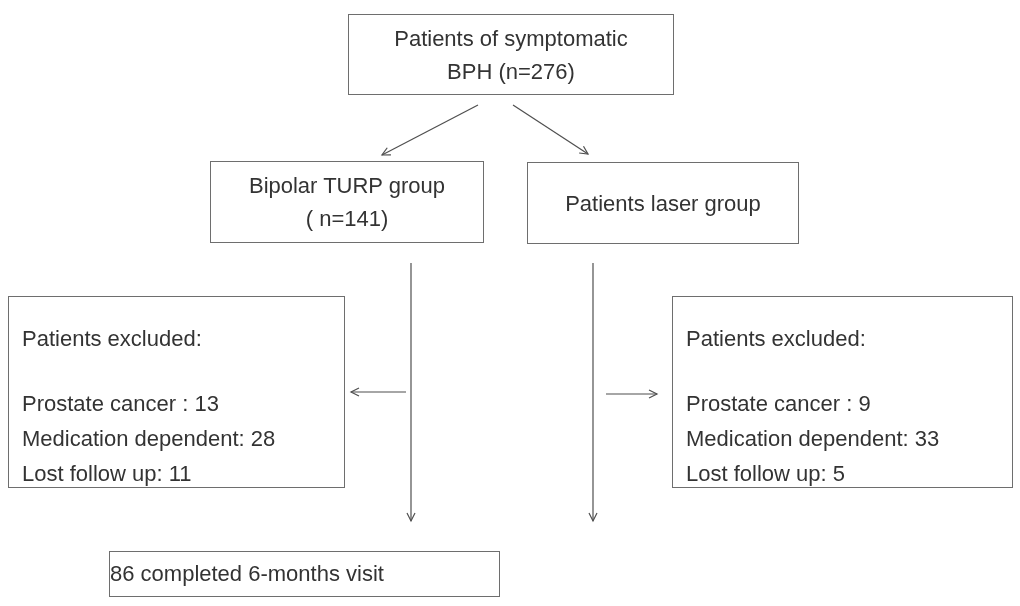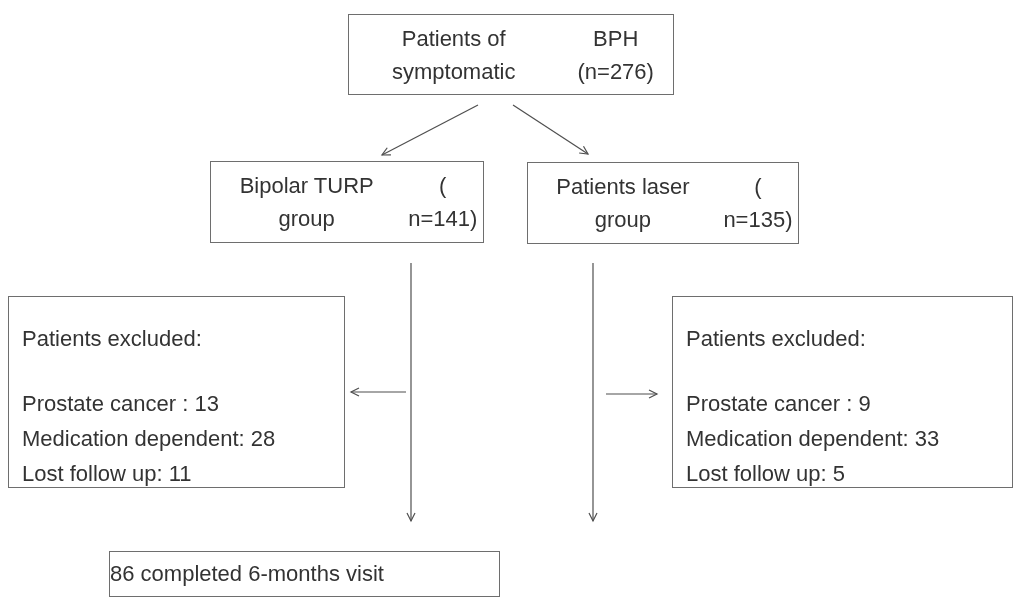--- a/index.html
+++ b/index.html
@@ -19,21 +19,21 @@
   .box {
     position: absolute;
     border: 1px solid #6e6e6e;
     background: #ffffff;
     box-sizing: border-box;
     font-size: 22px;
     color: #333333;
   }
   .box.centered {
     display: flex;
-    flex-direction: row;
+    flex-direction: column;
     align-items: center;
     justify-content: center;
     text-align: center;
     line-height: 33px;
   }
   .box.excl {
     padding: 24px 8px 0 13px;
     line-height: 35px;
   }
   .excl-items {
@@ -82,21 +82,20 @@
     <span>BPH (n=276)</span>
   </div>
 
   <div id="turp-box" class="box centered">
     <span>Bipolar TURP group</span>
     <span>( n=141)</span>
   </div>
 
   <div id="laser-box" class="box centered">
     <span>Patients laser group</span>
-    <span>( n=135)</span>
   </div>
 
   <div id="turp-excl" class="box excl">
     <div>Patients excluded:</div>
     <div class="excl-items">
       <div>Prostate cancer : 13</div>
       <div>Medication dependent: 28</div>
       <div>Lost follow up: 11</div>
     </div>
   </div>

